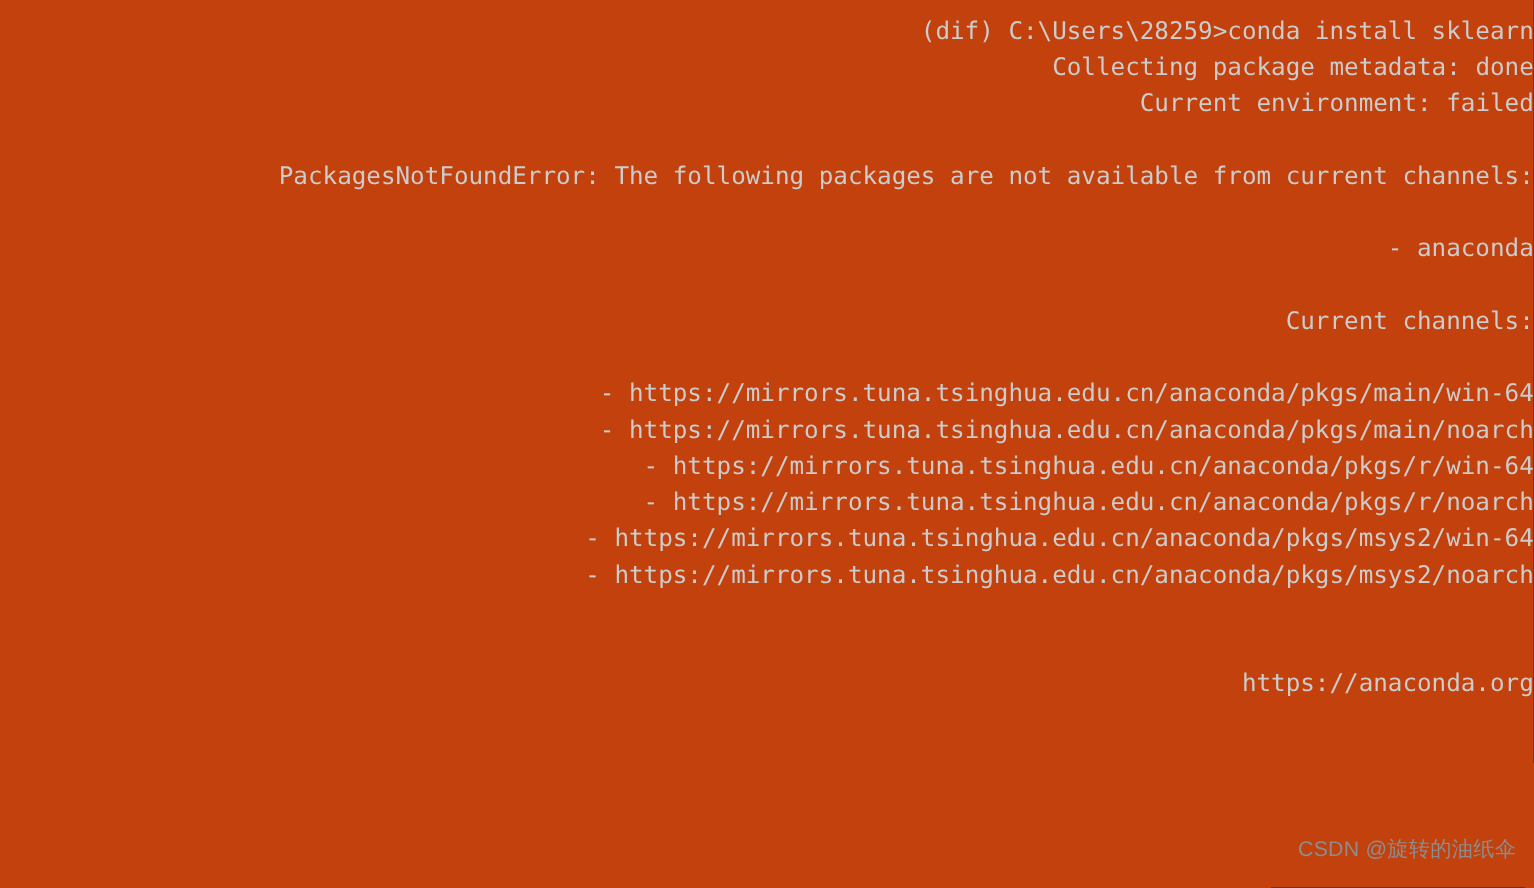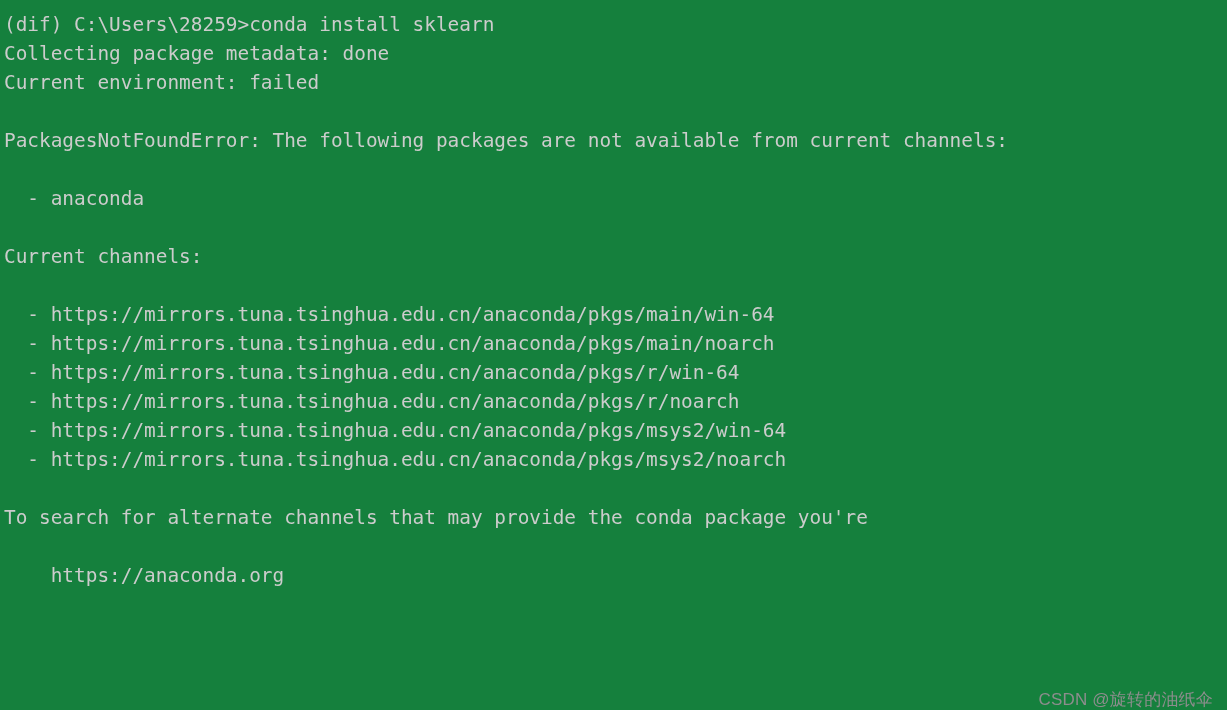--- a/index.html
+++ b/index.html
@@ -14,23 +14,24 @@
     position: relative;
     font-family: "DejaVu Sans Mono", "Liberation Mono", monospace;
   }
 
   #terminal {
     position: absolute;
     left: 0;
     top: 0;
     width: 1227px;
     height: 710px;
-    background: #15803d;
+    background: #c2410c;
     padding: 10px 0 16px 4px;
     box-sizing: border-box;
+    text-align: right;
   }
 
   .line {
     display: block;
     height: 29px;
     line-height: 29px;
     font-size: 19.4px;
     letter-spacing: 0px;
     color: #cccccc;
     white-space: pre;
@@ -38,21 +39,21 @@
     -webkit-font-smoothing: antialiased;
   }
 
   .line.blank {
     color: transparent;
   }
 
   #watermark {
     position: absolute;
     right: 14px;
-    bottom: 0;
+    bottom: 20px;
     font-family: "Liberation Sans", "DejaVu Sans", sans-serif;
     font-size: 17px;
     line-height: 20px;
     color: #8d8d8d;
     white-space: pre;
     letter-spacing: 0.2px;
   }
 </style>
 </head>
 <body>
@@ -69,20 +70,19 @@
   <span class="line blank"></span>
   <span class="line">Current channels:</span>
   <span class="line blank"></span>
   <span class="line">  - https://mirrors.tuna.tsinghua.edu.cn/anaconda/pkgs/main/win-64</span>
   <span class="line">  - https://mirrors.tuna.tsinghua.edu.cn/anaconda/pkgs/main/noarch</span>
   <span class="line">  - https://mirrors.tuna.tsinghua.edu.cn/anaconda/pkgs/r/win-64</span>
   <span class="line">  - https://mirrors.tuna.tsinghua.edu.cn/anaconda/pkgs/r/noarch</span>
   <span class="line">  - https://mirrors.tuna.tsinghua.edu.cn/anaconda/pkgs/msys2/win-64</span>
   <span class="line">  - https://mirrors.tuna.tsinghua.edu.cn/anaconda/pkgs/msys2/noarch</span>
   <span class="line blank"></span>
-  <span class="line">To search for alternate channels that may provide the conda package you're</span>
   <span class="line blank"></span>
   <span class="line">    https://anaconda.org</span>
   <span class="line blank"></span>
 
 </div>
 
 <div id="watermark">CSDN @旋转的油纸伞</div>
 
 </body></html>

